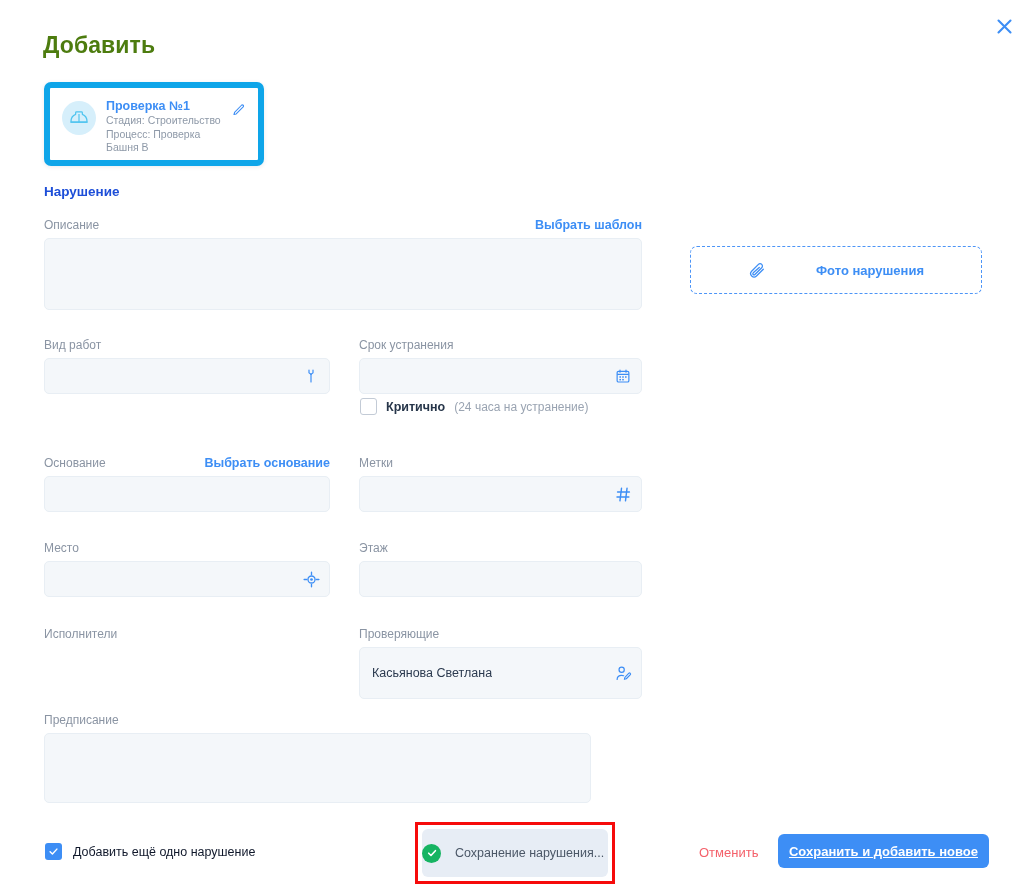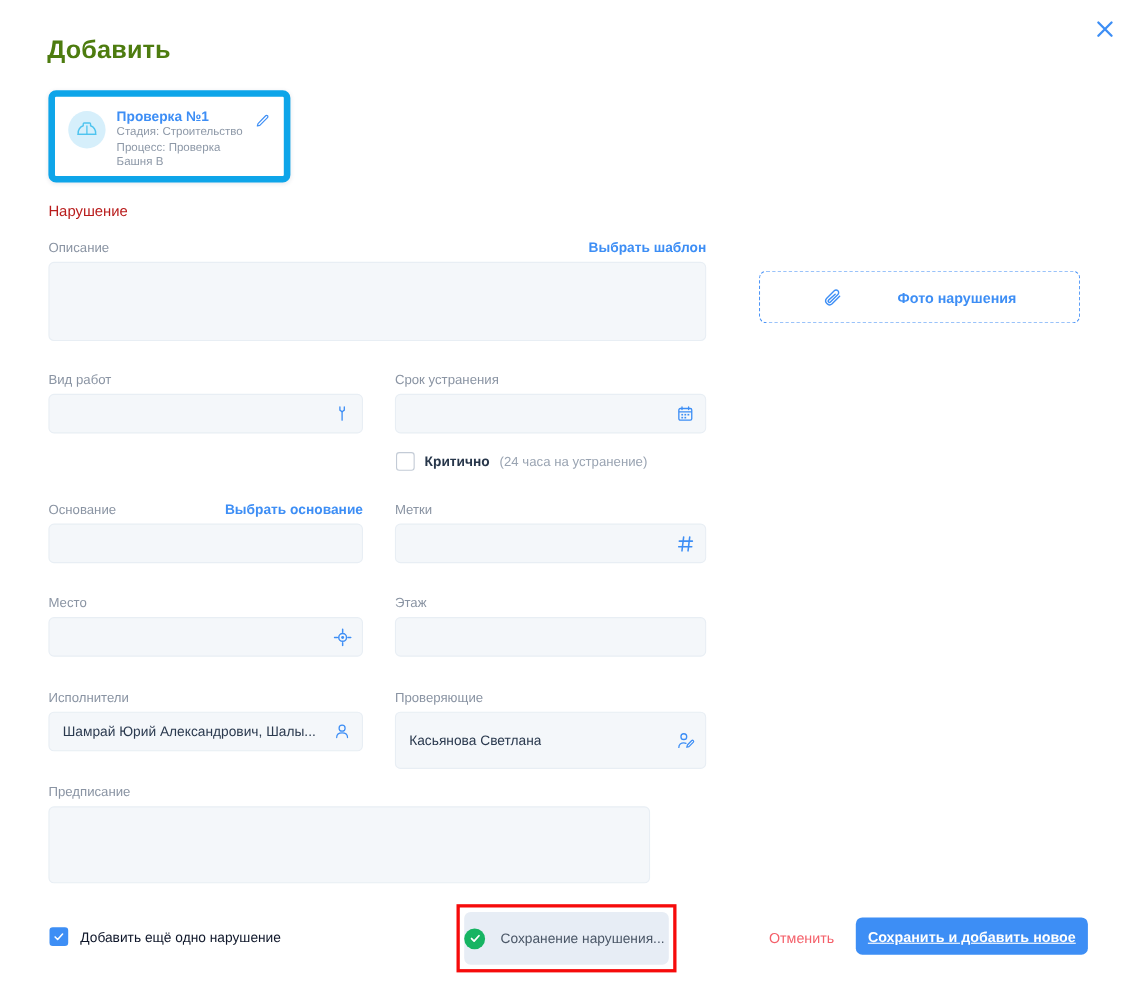--- a/index.html
+++ b/index.html
@@ -56,21 +56,21 @@
     white-space: nowrap;
   }
   .card-edit {
     position: absolute; right: 11px; top: 13px;
     width: 18px; height: 18px; cursor: pointer;
     display: flex; align-items: center; justify-content: center;
   }
   
   .section-heading {
     position: absolute; left: 44px; top: 184px;
-    font-size: 13.5px; font-weight: normal; color: #b91c1c;
+    font-size: 13.5px; font-weight: bold; color: #1d4ed8;
   }
   
   .field { position: absolute; }
   .field-label {
     font-size: 12px; color: #8a94a3; line-height: 16px;
     margin-bottom: 5px; display: block;
   }
   .field-link {
     position: absolute; right: 0; top: 0;
     font-size: 12.5px; color: #3d8ef5; font-weight: bold;
@@ -91,21 +91,21 @@
   .input-text { overflow:hidden; text-overflow: ellipsis; white-space: nowrap; }
   .in-icon {
     position: absolute; right: 9px; top: 50%;
     transform: translateY(-50%);
     width: 18px; height: 18px;
     display: flex; align-items: center; justify-content: center;
     cursor: pointer;
   }
   
   .critical-row {
-    position: absolute; left: 360px; top: 411px;
+    position: absolute; left: 360px; top: 398px;
     display: flex; align-items: center; gap: 9px;
   }
   .cb-empty {
     width: 17px; height: 17px; border: 1.5px solid #c3cbd6;
     border-radius: 3px; background: #fff; cursor: pointer;
   }
   .critical-label { font-size: 12.5px; font-weight: bold; color: #27364a; }
   .critical-note { font-size: 12px; color: #9aa4b2; }
   
   .photo-drop {
@@ -279,29 +279,20 @@
 
   <div class="field" style="left:359px; top:540px; width:283px;">
     <span class="field-label">Этаж</span>
     <div class="input-box" style="height:36px;">
       <span class="input-text"></span>
     </div>
   </div>
 
   <div class="field" style="left:44px; top:626px; width:286px;">
     <span class="field-label">Исполнители</span>
-    <div class="input-box" style="height:36px;">
-      <span class="input-text">Шамрай Юрий Александрович, Шалы...</span>
-      <span class="in-icon">
-        <svg width="16" height="16" viewBox="0 0 24 24">
-          <circle cx="12" cy="7.4" r="4.1" fill="none" stroke="#3d8ef5" stroke-width="1.7"></circle>
-          <path d="M4.6 20.2 c0-3.9 3.3-6.2 7.4-6.2 s7.4 2.3 7.4 6.2" fill="none" stroke="#3d8ef5" stroke-width="1.7" stroke-linecap="round"></path>
-        </svg>
-      </span>
-    </div>
   </div>
 
   <div class="field" style="left:359px; top:626px; width:283px;">
     <span class="field-label">Проверяющие</span>
     <div class="input-box" style="height:52px;">
       <span class="input-text">Касьянова Светлана</span>
       <span class="in-icon">
         <svg width="17" height="17" viewBox="0 0 24 24">
           <circle cx="9.4" cy="6.6" r="3.7" fill="none" stroke="#3d8ef5" stroke-width="1.7"></circle>
           <path d="M3 20.4 c0-3.6 2.9-5.8 6.4-5.8 1 0 2 .2 2.8.5" fill="none" stroke="#3d8ef5" stroke-width="1.7" stroke-linecap="round"></path>

